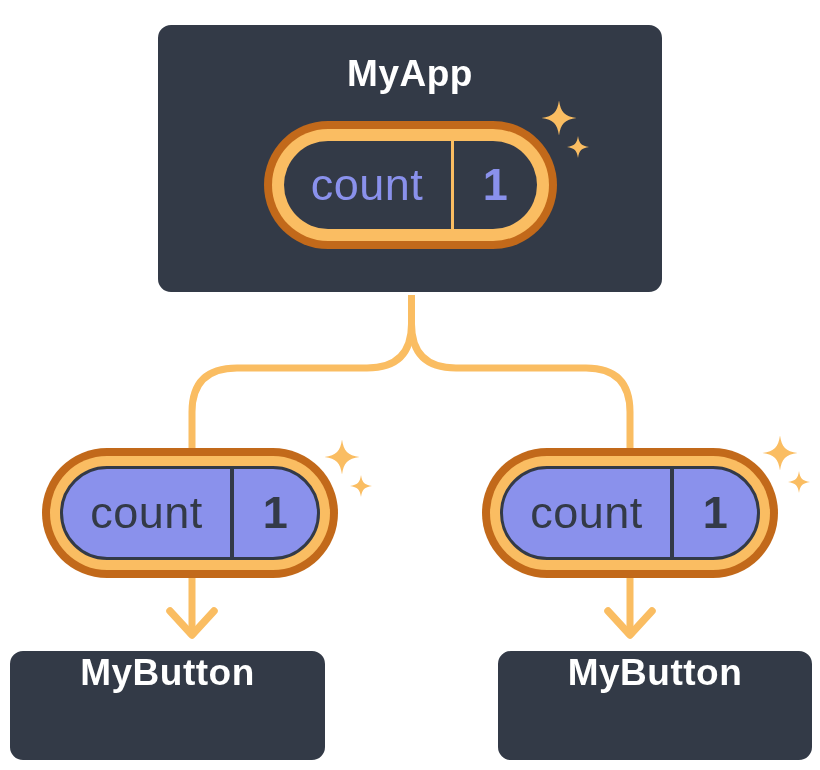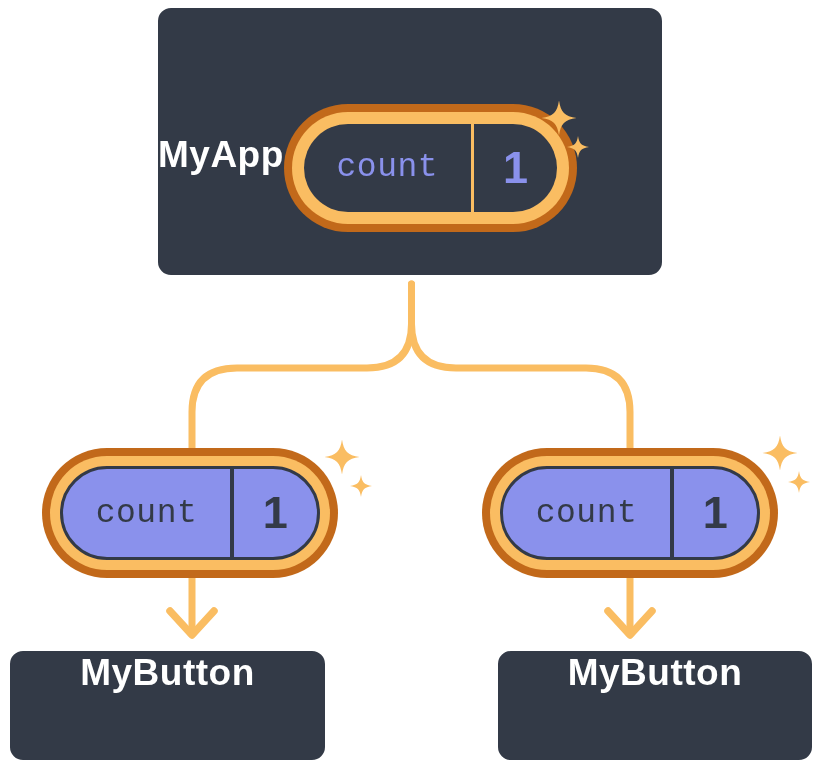--- a/index.html
+++ b/index.html
@@ -42,24 +42,24 @@
 
   
   .card {
     position: absolute;
     background: var(--card-bg);
     border: 3px solid var(--card-border);
     border-radius: 16px;
     z-index: 2;
   }
   .card-root {
-    left: 155px; top: 5px;
+    left: 155px; top: 22px;
     width: 510px; height: 273px;
     display: flex;
-    flex-direction: row;
+    flex-direction: column;
     align-items: center;
     padding-top: 27px;
   }
   .card-title {
     color: var(--text-light);
     font-size: 37px;
     font-weight: 600;
     line-height: 44px;
     letter-spacing: 0.5px;
   }
@@ -108,24 +108,23 @@
     border: 3px solid var(--text-dark);
     color: var(--text-dark);
   }
   .pill-cell {
     display: flex;
     align-items: center;
     justify-content: center;
   }
   .pill-label {
     width: 167px;
-    font-size: 33px;
+    font-size: 45px;
     font-weight: 400;
     letter-spacing: 0.5px;
-    font-family: Liberation Mono, monospace;
   }
   .pill-divider { width: 3.5px; }
   .pill-root .pill-divider { background: var(--accent-light); }
   .pill-leaf .pill-divider { background: var(--text-dark); }
   .pill-value {
     flex: 1;
     font-size: 45px;
     font-weight: 700;
   }
 

